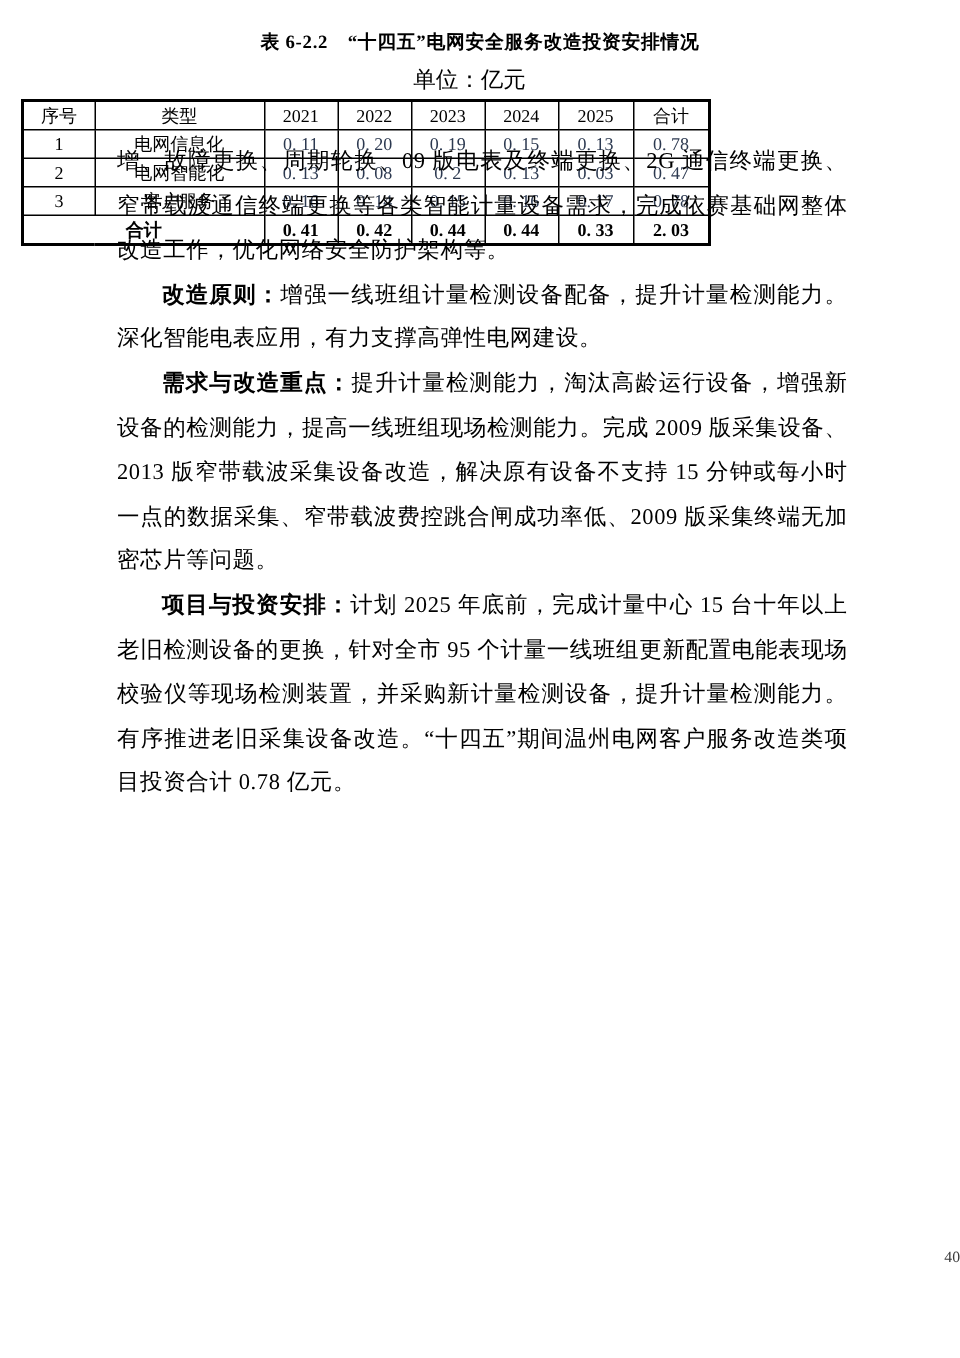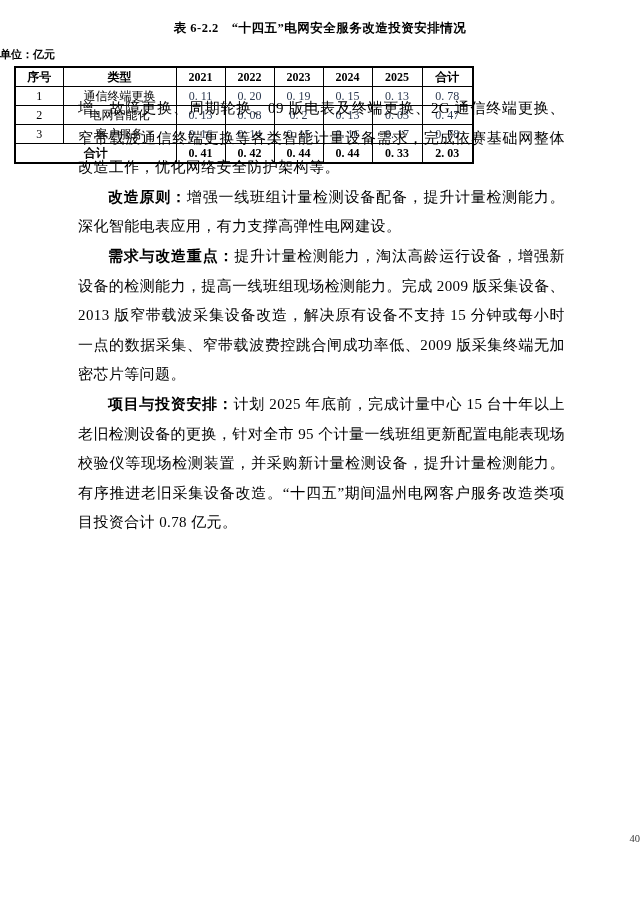--- a/index.html
+++ b/index.html
@@ -24,37 +24,37 @@
   .lead { font-weight:bold; }
   .caption {
     margin-top:20px;
     text-align:center;
     font-weight:bold;
     font-size:12.5px; line-height:17px;
     letter-spacing:0.5px;
   }
   .unit {
     margin-top:9px; margin-right:14px;
-    text-align:left;
-    font-size:11px; line-height:16px;font-weight:bold;
+    text-align:center;
+    font-size:15px; line-height:16px;
   }
   table.inv {
     border-collapse:collapse;
     table-layout:fixed;
     margin-left:14px; margin-top:4px;
     border:2px solid #000;
   }
   table.inv th, table.inv td {
     border:1px solid #000;
     padding:0; height:18px;
     text-align:center; vertical-align:middle;
     font-size:12px; line-height:13px;
     overflow:hidden; white-space:nowrap;
   }
-  table.inv th { font-weight:bold; }
+  table.inv th { font-weight:normal; }
   td.num { color:#2c3950; font-size:11.5px; }
   tr.total td { font-weight:bold; color:#000; }
   .footer {
     position:absolute;
     left:0; top:833px; width:640px;
     text-align:right;
     font-size:10.5px; color:#3a3a3a;
   }
 </style>
 </head>
@@ -91,21 +91,21 @@
           <th>2022</th>
           <th>2023</th>
           <th>2024</th>
           <th>2025</th>
           <th>合计</th>
         </tr>
       </thead>
     <tbody>
         <tr>
           <td>1</td>
-          <td>通信终端更换</td>
+          <td>电网信息化</td>
           <td class="num">0. 11</td>
           <td class="num">0. 20</td>
           <td class="num">0. 19</td>
           <td class="num">0. 15</td>
           <td class="num">0. 13</td>
           <td class="num">0. 78</td>
         </tr>
         <tr>
           <td>2</td>
           <td>电网智能化</td>

